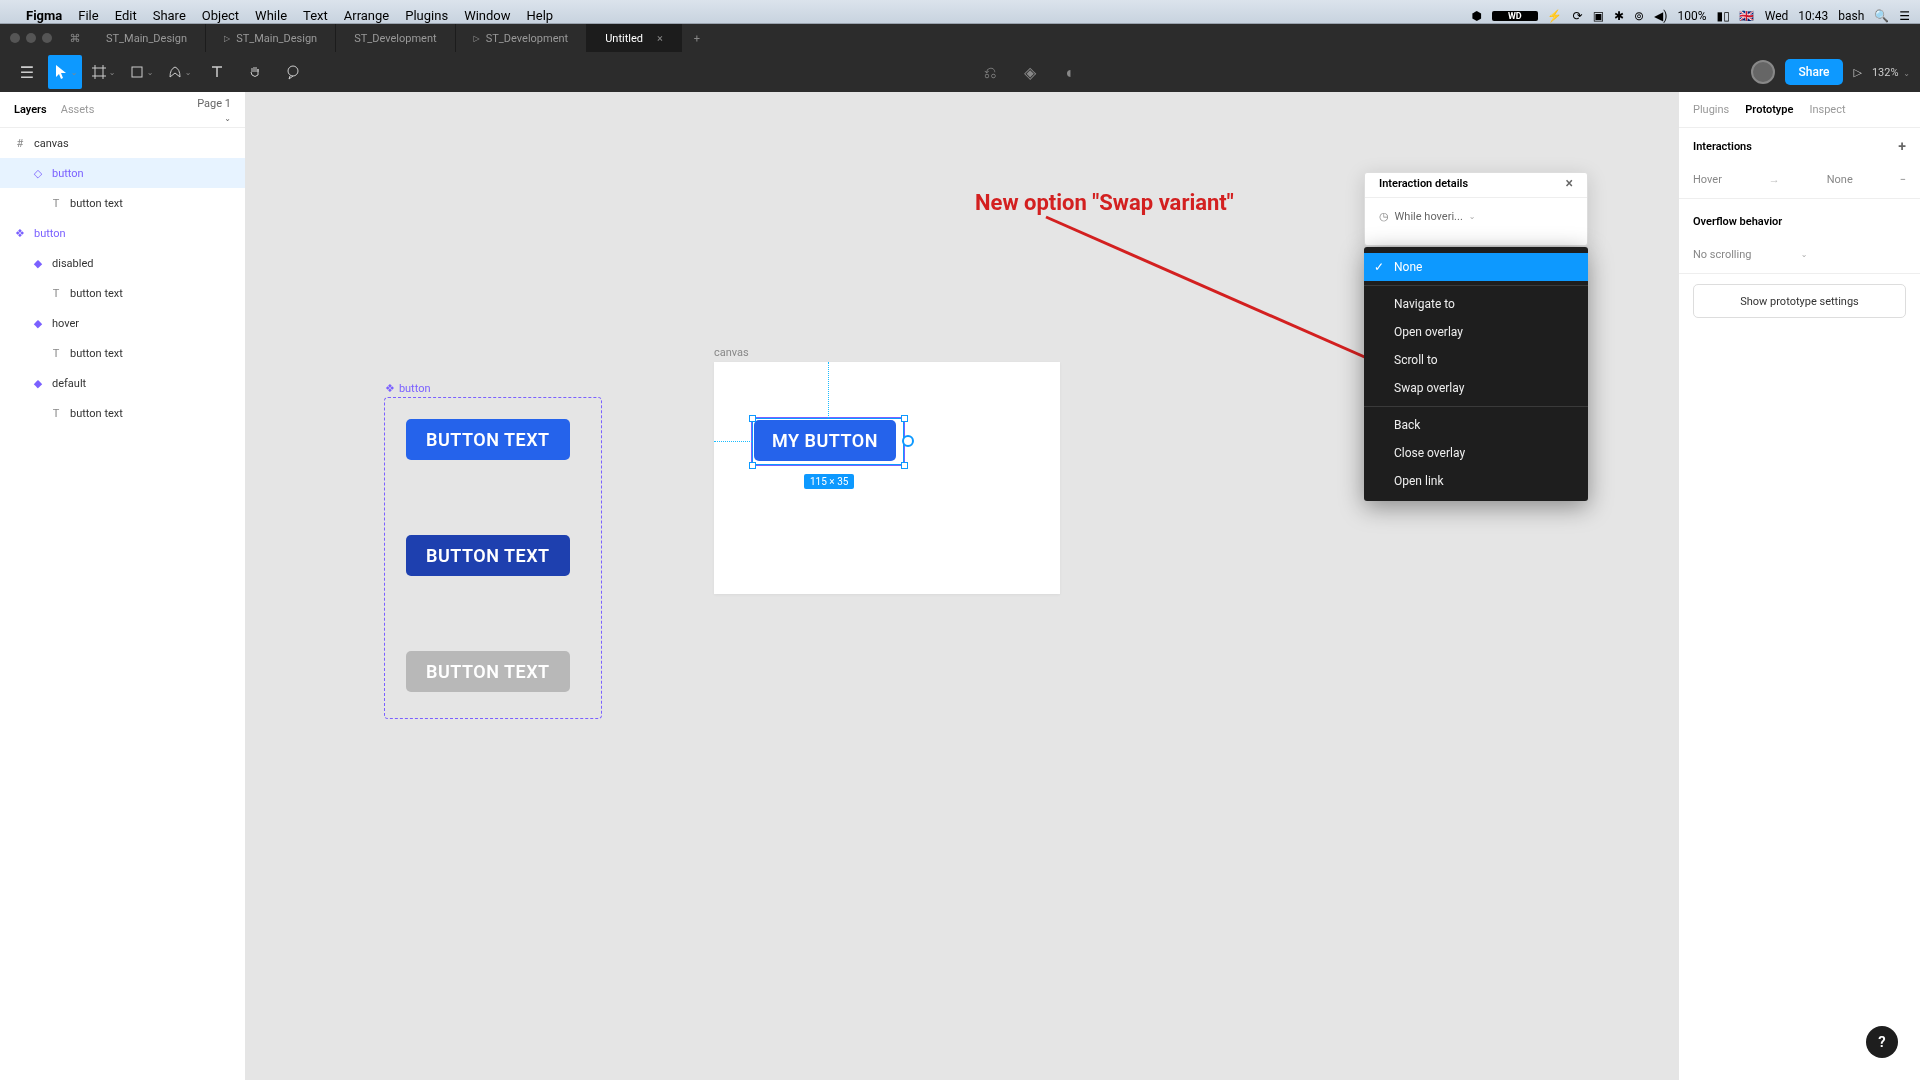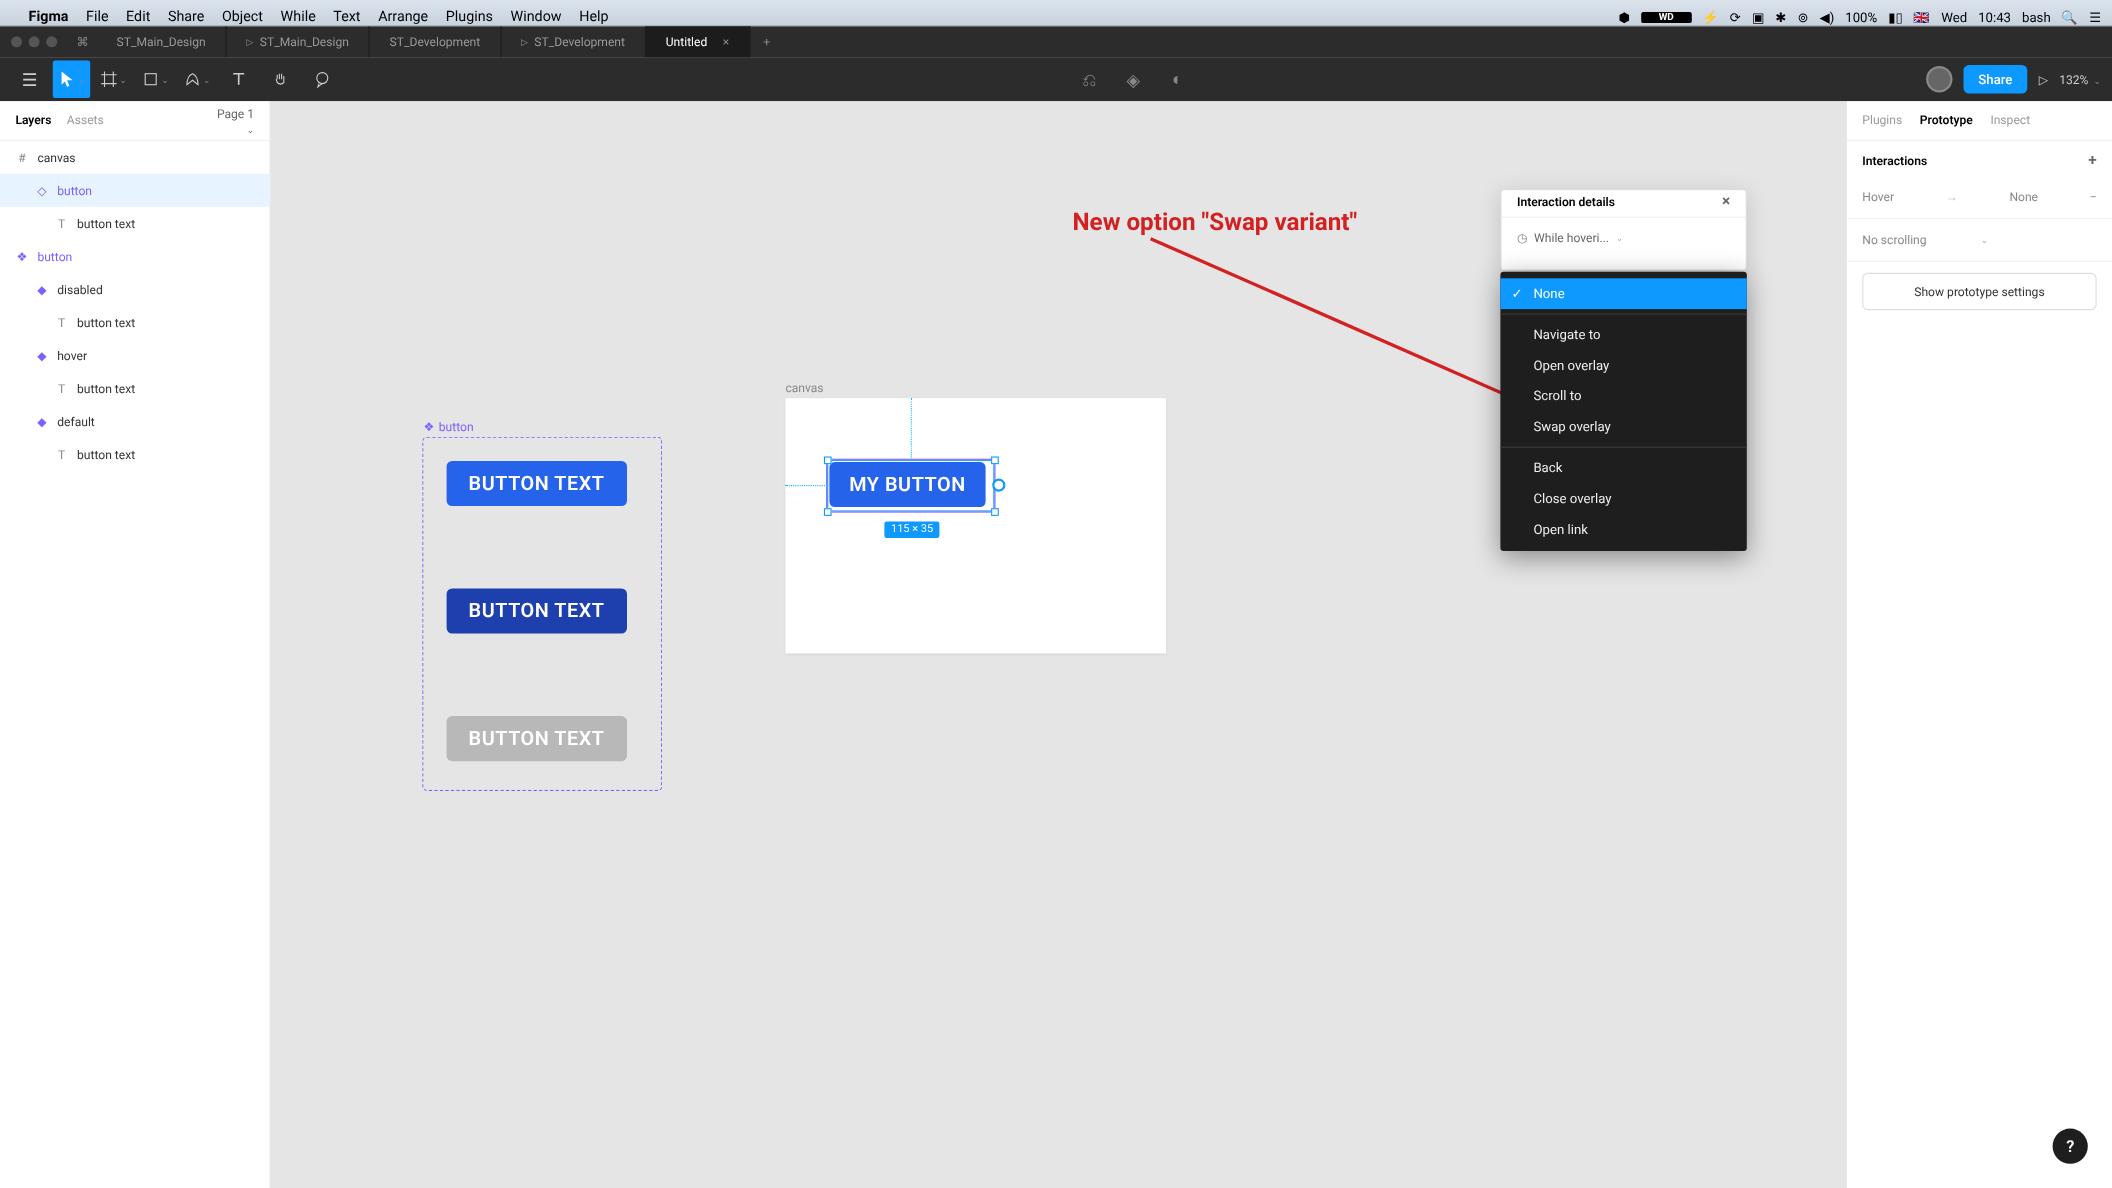--- a/index.html
+++ b/index.html
@@ -358,20 +358,23 @@
       <span>Interactions</span>
       <span class="plus">+</span>
     </div>
     <div class="rs-row">
       <span>Hover</span>
       <span class="arrow">→</span>
       <span>None</span>
       <span class="minus">−</span>
     </div>
     <div class="rs-divider"></div>
+    <div class="rs-section-head" style="font-weight:600;">
+      <span>Overflow behavior</span>
+    </div>
     <div class="rs-row">
       <span>No scrolling</span>
         <span style="font-size:8px;color:#aaa;">⌄</span>
         <span></span>
         <span></span>
     </div>
     <div class="rs-divider"></div>
     <div class="rs-btn">Show prototype settings</div>
   </div>
 </div>

